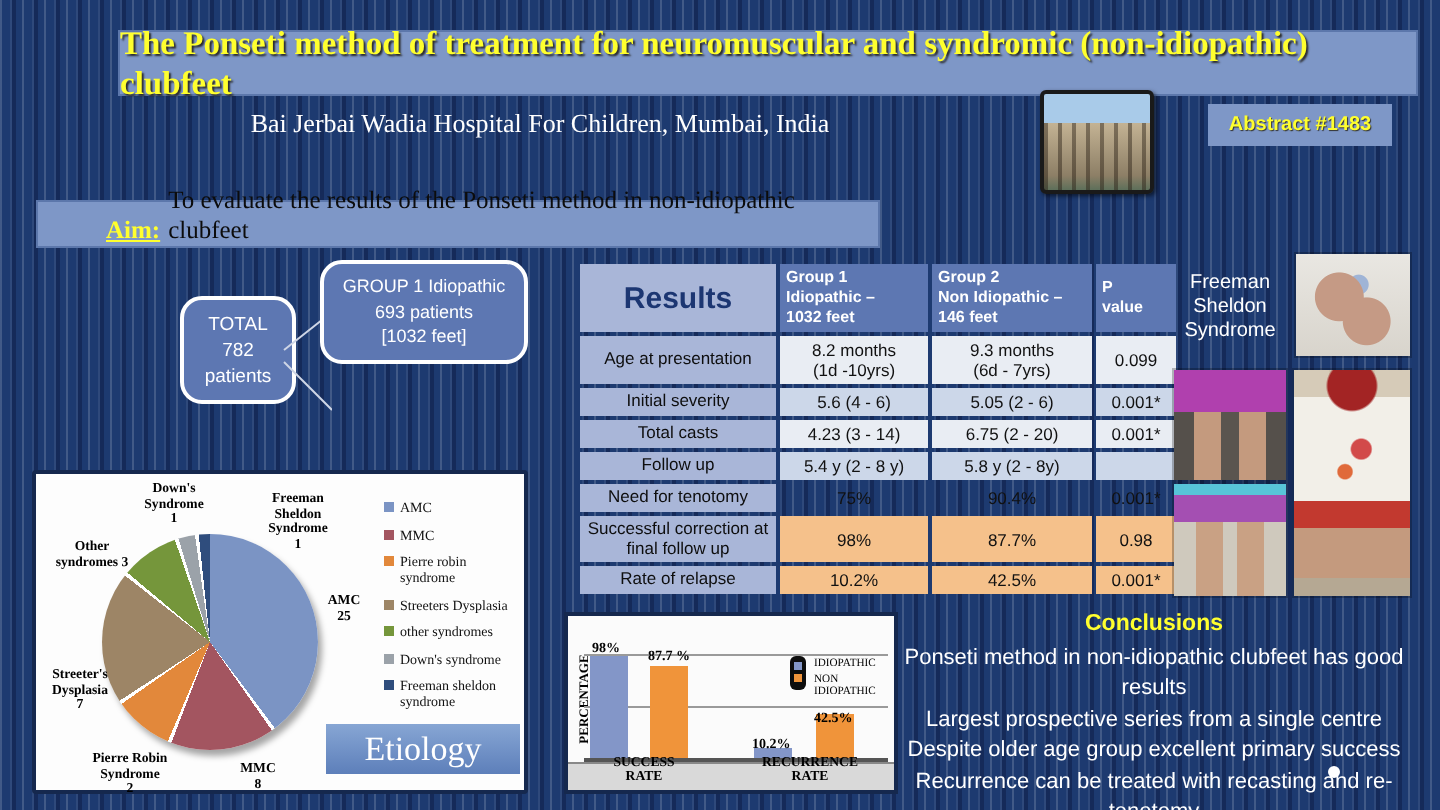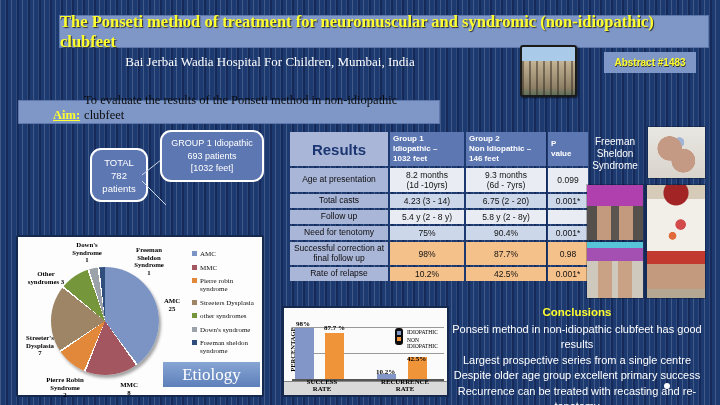--- a/index.html
+++ b/index.html
@@ -157,20 +157,26 @@
       </tr>
     <tr>
           <td class="lbl">Age at presentation</td>
           <td class="d c1 pre">8.2 months
 (1d -10yrs)</td>
           <td class="d c2 pre">9.3 months
 (6d - 7yrs)</td>
           <td class="d cp">0.099</td>
         </tr>
         <tr>
+          <td class="lbl">Initial severity</td>
+          <td class="d c1 pre">5.6 (4 - 6)</td>
+          <td class="d c2 pre">5.05 (2 - 6)</td>
+          <td class="d cp">0.001*</td>
+        </tr>
+        <tr>
           <td class="lbl">Total casts</td>
           <td class="d c1 pre">4.23 (3 - 14)</td>
           <td class="d c2 pre">6.75 (2 - 20)</td>
           <td class="d cp">0.001*</td>
         </tr>
         <tr>
           <td class="lbl">Follow up</td>
           <td class="d c1 pre">5.4 y (2 - 8 y)</td>
           <td class="d c2 pre">5.8 y (2 - 8y)</td>
           <td class="d cp"></td>

